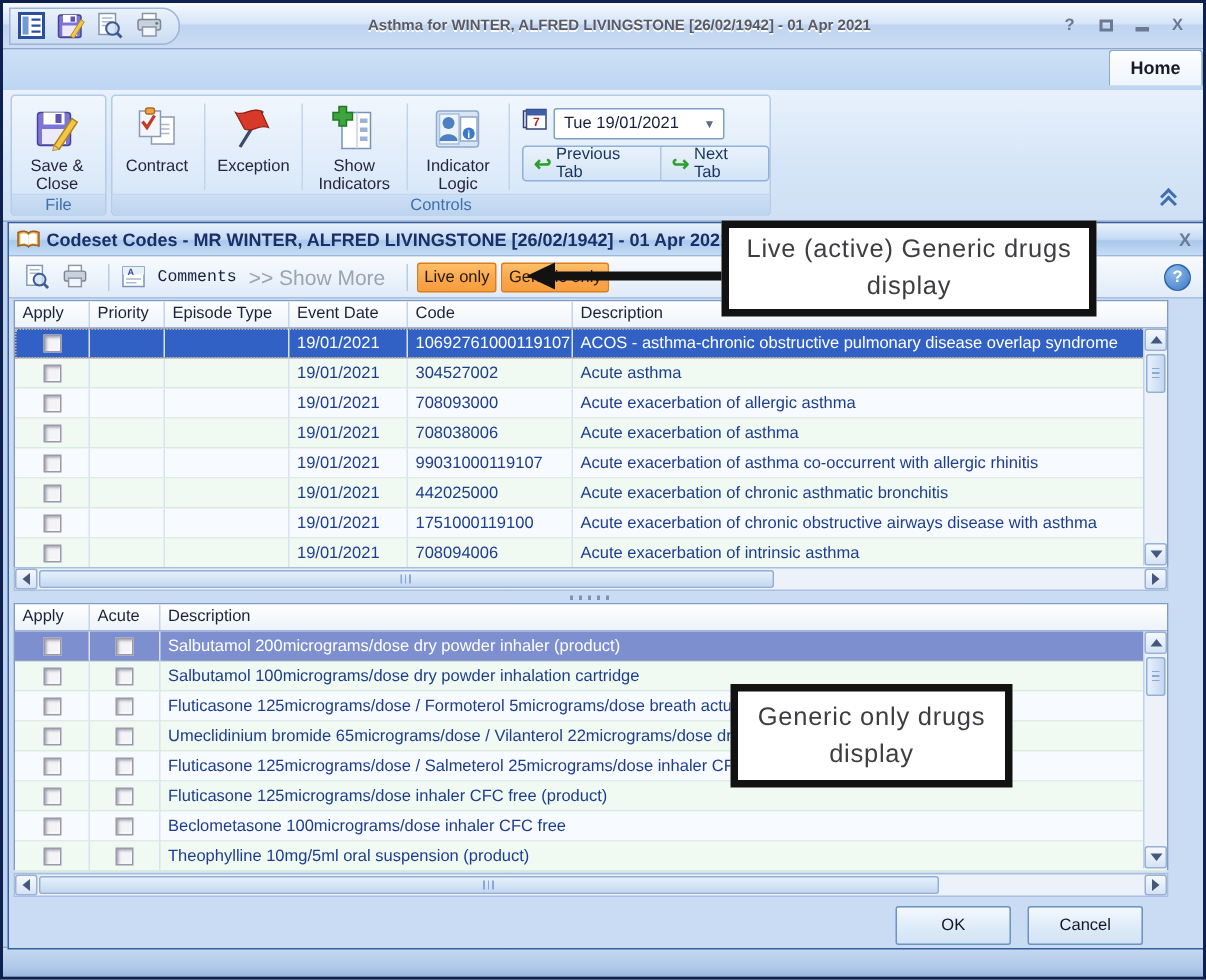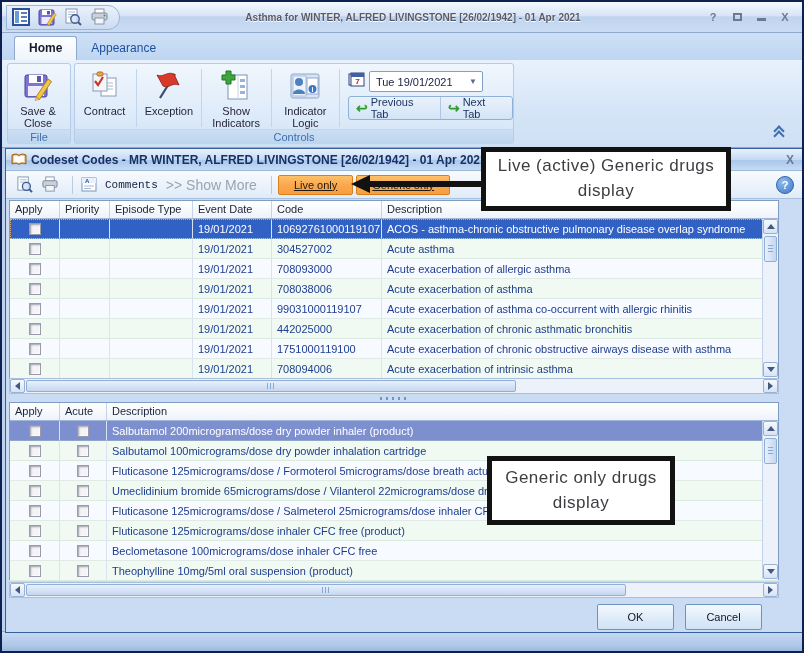--- a/index.html
+++ b/index.html
@@ -15,21 +15,21 @@
   .qat .ico{width:20px;height:20px;display:flex;align-items:center;justify-content:center;}
   .win-title{flex:1;text-align:center;font-size:10px;font-weight:bold;color:#5A5A66;
     text-shadow:0 1px 0 #fff;white-space:nowrap;overflow:hidden;}
   .wincontrols{display:flex;align-items:center;gap:10px;margin-right:10px;color:#6B7A92;font-weight:bold;}
   .wc{width:14px;height:12px;display:flex;align-items:center;justify-content:center;font-size:11px;cursor:default;}
   .wc-restore-box{width:9px;height:8px;border:2px solid #6B7A92;}
   .wc-min-bar{width:9px;height:3px;background:#6B7A92;margin-top:5px;}
 
   
   .tabrow{position:absolute;left:0;top:31px;right:0;height:27px;background:linear-gradient(#CDE0F6,#BED6F2);
-    display:flex;align-items:flex-end;padding-left:12px;}
+    display:flex;align-items:flex-end;padding-left:12px;flex-direction:column;}
   .tab{padding:4px 14px 5px 14px;font-size:12px;color:#1E50A0;}
   .tab.active{background:linear-gradient(#FDFEFF,#EFF5FC);border:1px solid #8FA8CC;border-bottom:none;
     border-radius:3px 3px 0 0;color:#1a1a28;font-weight:bold;}
 
   
   .ribbon{position:absolute;left:0;top:58px;right:0;height:88px;
     background:linear-gradient(#E8F1FC,#D5E5F7 60%,#CFE0F5);border-bottom:1px solid #8FA8CC;}
   .rgroup{position:absolute;top:3px;bottom:3px;background:linear-gradient(#F0F6FD,#DCEAF9 70%,#D2E2F5);
     border:1px solid #B6CBE6;border-radius:3px;display:flex;flex-direction:column;}
   .rgroup-body{flex:1;display:flex;align-items:flex-start;padding-top:3px;}
@@ -62,21 +62,21 @@
     display:flex;align-items:center;border-bottom:1px solid #9DB8DA;}
   .dlg-title{font-size:12px;font-weight:bold;color:#1A2F66;margin-left:4px;white-space:nowrap;}
   .dlg-close{margin-left:auto;margin-right:8px;color:#6B7A92;font-weight:bold;font-size:12px;}
   .dlg-toolbar{height:28px;background:linear-gradient(#F8FBFE,#E0EBF8);display:flex;align-items:center;
     border-bottom:1px solid #A9C0DE;padding-left:8px;}
   .tbico{width:20px;height:20px;display:flex;align-items:center;justify-content:center;margin-right:6px;}
   .tbsep{width:1px;height:18px;background:#B9CCE4;margin:0 6px;}
   .tb-label{font-size:11px;color:#16213F;margin-right:8px;font-family:Liberation Mono, monospace;}
   .tb-dim{font-size:14px;color:#9AA4B2;margin-right:8px;}
   .tb-orange{background:linear-gradient(#FDC069,#FBA64B 55%,#F89E3E);border:1px solid #D97F1E;
-    border-radius:2px;padding:3px 15px;font-size:11px;color:#201A10;margin-right:3px;text-decoration:underline;}
+    border-radius:2px;padding:3px 4px;font-size:11px;color:#201A10;margin-right:3px;}
   .help-btn{margin-left:auto;margin-right:8px;width:18px;height:18px;border-radius:50%;
     background:radial-gradient(circle at 35% 30%,#8FBCEC,#3E79C8);border:1px solid #2E62A8;
     color:#fff;font-weight:bold;font-size:11px;display:flex;align-items:center;justify-content:center;}
 
   
   .tbl{position:absolute;left:3px;width:770px;background:#fff;border:1px solid #7F9DC4;}
   .tbl-codes{top:51px;height:178px;}
   .tbl-drugs{top:253px;height:178px;}
   .thead{display:grid;height:18px;background:linear-gradient(#FFFFFF,#EEF3FA);
     border-bottom:1px solid #9FB6D6;font-size:11px;color:#1C2238;}

